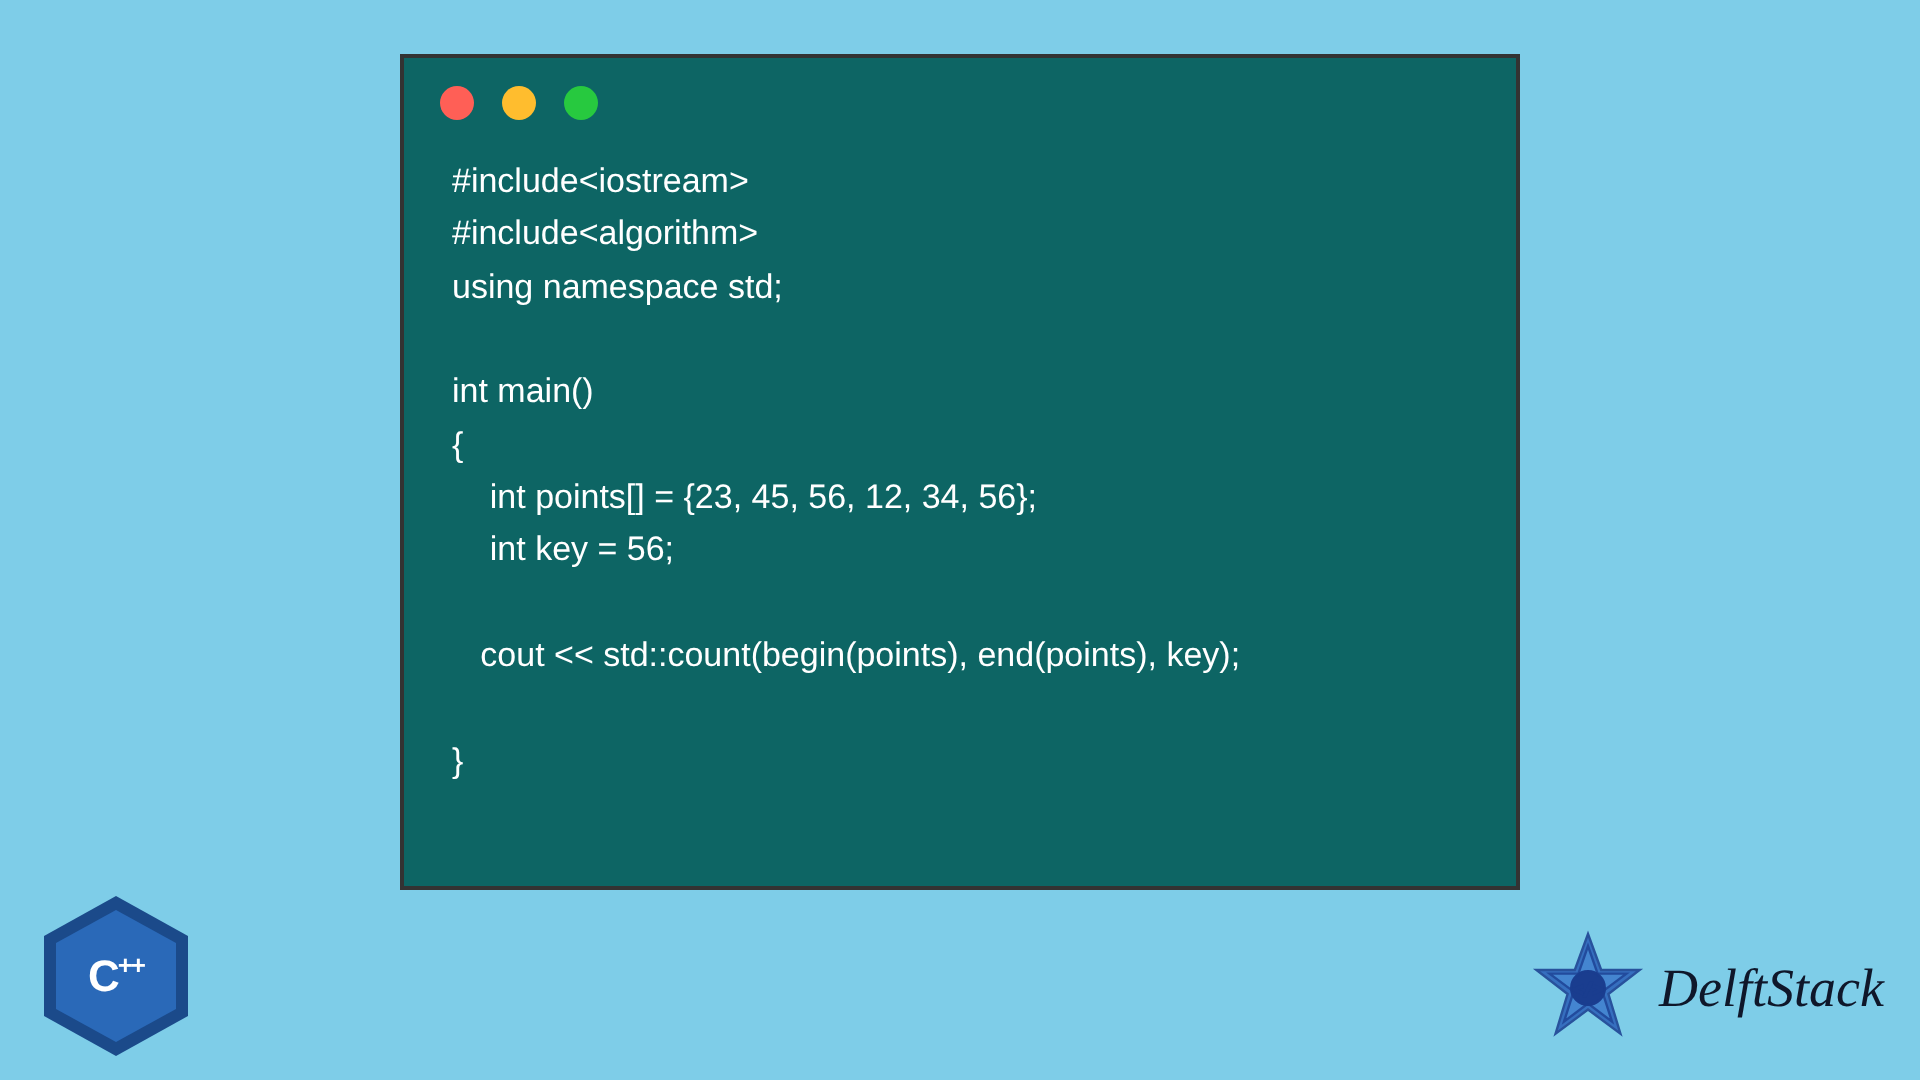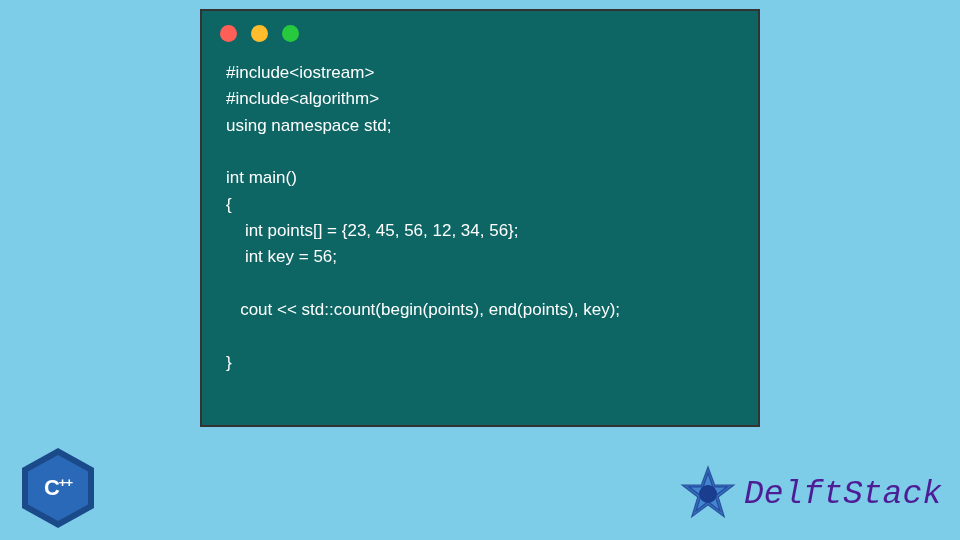--- a/index.html
+++ b/index.html
@@ -11,21 +11,21 @@
       width: 960px;
       height: 540px;
       background: #7ecde8;
       position: relative;
       font-family: Arial, Helvetica, sans-serif;
       overflow: hidden;
     }
     .code-window {
       position: absolute;
       left: 200px;
-      top: 9px;
+      top: 27px;
       width: 560px;
       height: 418px;
       background: #0d6564;
       border: 2px solid #333;
     }
     .window-controls {
       display: flex;
       gap: 14px;
       padding: 14px 18px 8px 18px;
     }
@@ -92,25 +92,25 @@
     .delft-star {
       width: 60px;
       height: 60px;
       position: relative;
     }
     .delft-star svg {
       width: 100%;
       height: 100%;
     }
     .delft-text {
-      font-size: 33px;
-      color: #4c1d95;
+      font-size: 27px;
+      color: #0f172a;
       font-style: italic;
       font-weight: 500;
-      font-family: Liberation Mono, monospace;
+      font-family: Liberation Serif, serif;
     }
   </style>
 </head>
 <body>
 
 <div class="code-window">
   <div class="window-controls">
     <div class="dot dot-red"></div>
     <div class="dot dot-yellow"></div>
     <div class="dot dot-green"></div>

